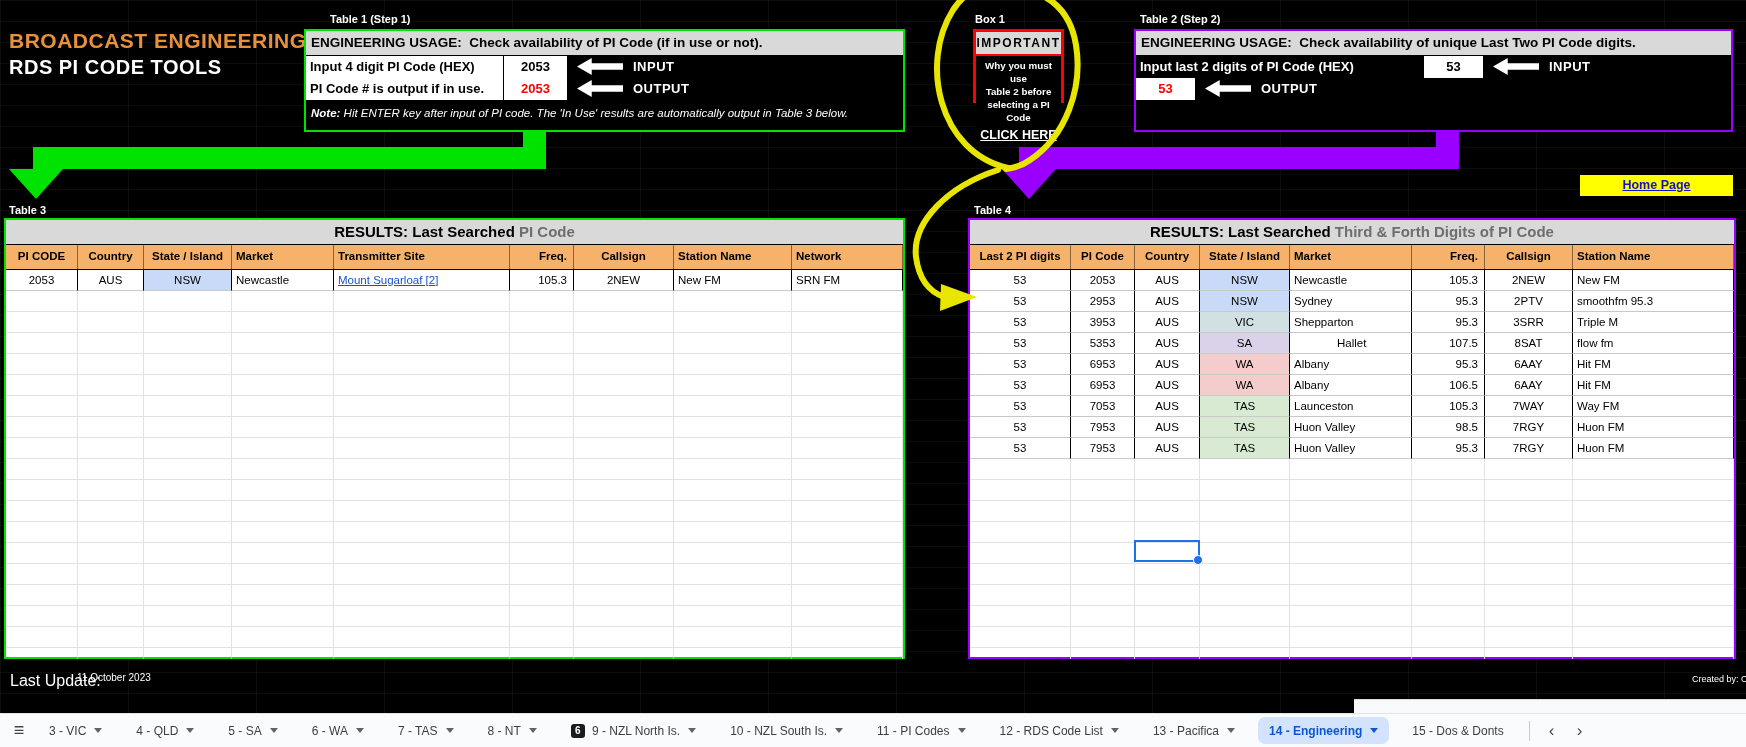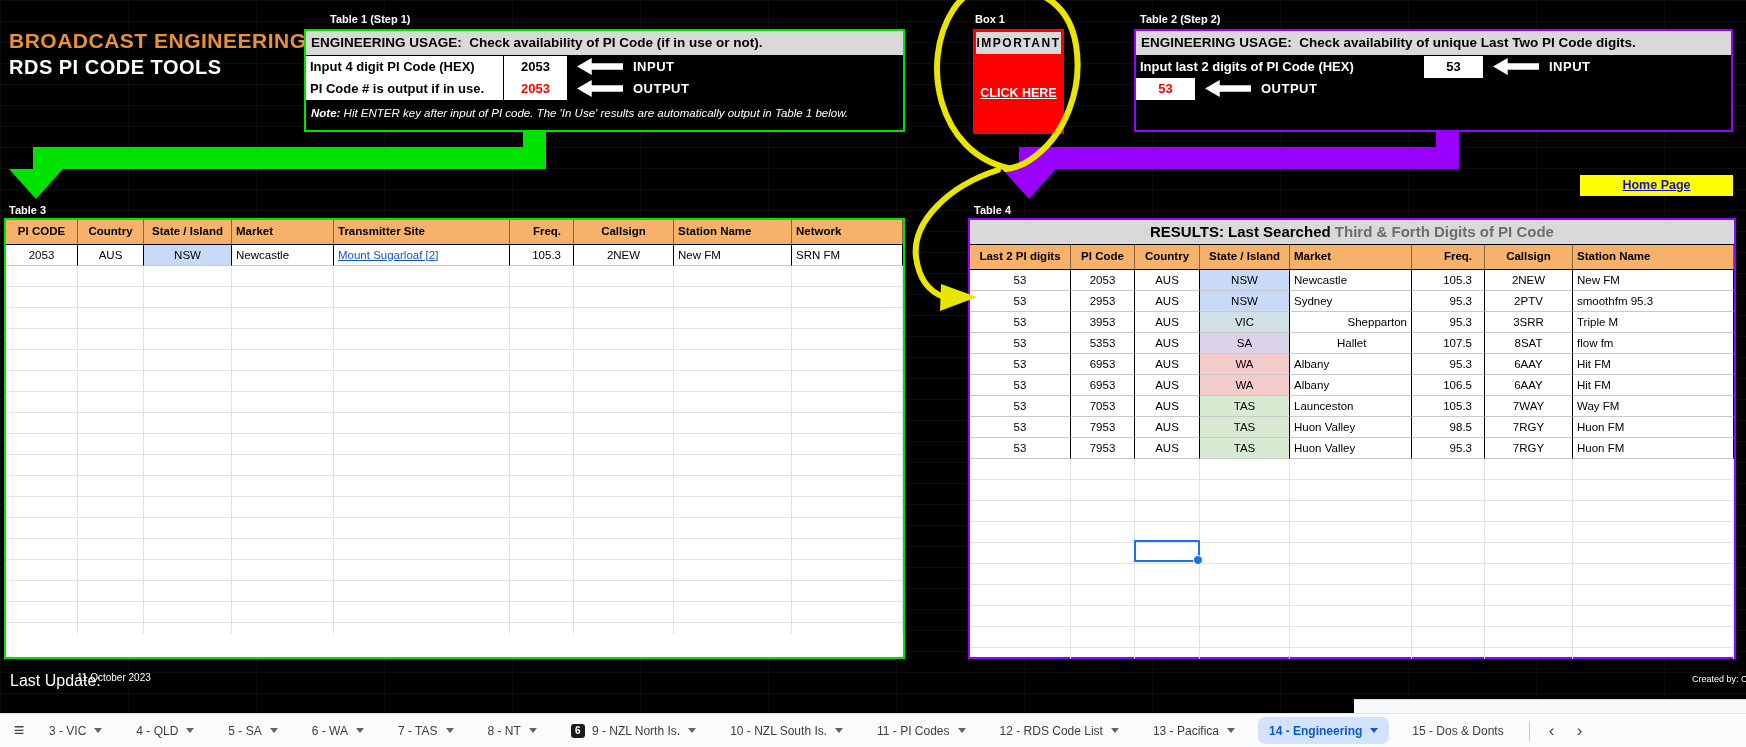--- a/index.html
+++ b/index.html
@@ -37,21 +37,21 @@
   #panel1 .io-value{width:64px;}
   #panel2 .io-value{width:60px;}
   .io-value.red{color:#ff0000;}
   .blk-arrow{width:46px;height:17px;margin:2px 0 0 9px;background:#fff;flex:none;
     clip-path:polygon(0 50%,32% 0,32% 31%,100% 31%,100% 69%,32% 69%,32% 100%);}
   .io-tag{color:#fff;font-weight:bold;font-size:13px;line-height:22px;margin-left:10px;letter-spacing:.5px;}
   .panel-note{padding:6px 6px 0 5px;color:#fff;font-style:italic;font-size:11.5px;line-height:14px;}
   .panel-note .np{font-weight:bold;}
 
   
-  #box1{position:absolute;left:973px;top:29px;width:91px;height:105px;background:var(--red);
+  #box1{position:absolute;left:973px;top:29px;width:91px;height:74px;background:var(--red);
     box-sizing:border-box;padding:3px;display:flex;flex-direction:column;}
   .box1-header{background:#d9d9d9;color:#000;font-weight:bold;font-size:12px;letter-spacing:1.5px;
     height:22px;line-height:22px;text-align:center;}
   .box1-body{background:#000;color:#fff;font-weight:bold;font-size:9.8px;line-height:13px;
     text-align:center;padding:3px 0 4px 0;margin-top:2px;}
   .box1-btn{flex:1;display:flex;align-items:center;justify-content:center;color:#fff;font-weight:bold;
     font-size:12.5px;text-decoration:underline;cursor:pointer;}
 
   
   #homelink{position:absolute;left:1580px;top:175px;width:153px;height:21px;background:var(--yellowhl);
@@ -66,21 +66,21 @@
     line-height:24px;border-bottom:1px solid #000;white-space:pre;}
   .tbl-title .sub{color:#6e6e6e;}
   .tbl-head{display:flex;height:24px;background:#f6b26b;border-bottom:1px solid #000;
     font-weight:bold;font-size:11.5px;}
   .tbl-head .c{border-right:1px solid rgba(0,0,0,.45);line-height:23px;}
   .tbl-body{overflow:hidden;height:389px;}
   .row{display:flex;height:21px;font-size:11.5px;color:#000;}
   .c{box-sizing:border-box;padding:0 4px;line-height:21px;white-space:nowrap;overflow:hidden;flex:none;}
   .row .c{border-right:1px solid #000;border-bottom:1px solid #c9c9c9;}
   .row.empty .c{border-right:1px solid #e2e2e2;border-bottom:1px solid #e2e2e2;}
-  .al{text-align:left}.ac{text-align:center}.ar{text-align:right;padding-right:12px}
+  .al{text-align:left}.ac{text-align:center}.ar{text-align:right;padding-right:6px}
   .c.last{flex:1 1 auto;}
   .sitelink{color:#1155cc;text-decoration:underline;cursor:pointer;}
 
   
   #sel{position:absolute;left:1134px;top:540px;width:66px;height:22px;border:2px solid #1a73e8;box-sizing:border-box;}
   #sel .handle{position:absolute;right:-5px;bottom:-5px;width:8px;height:8px;border-radius:50%;
     background:#1a73e8;border:1px solid #fff;}
 
   
   #overlay{position:absolute;left:0;top:0;pointer-events:none;z-index:30;}
@@ -135,25 +135,30 @@
       <div class="io-value">2053</div>
       <div class="blk-arrow"></div>
       <div class="io-tag">INPUT</div>
     </div>
     <div class="io-row">
       <div class="io-label wcell">PI Code # is output if in use.</div>
       <div class="io-value red">2053</div>
       <div class="blk-arrow"></div>
       <div class="io-tag">OUTPUT</div>
     </div>
-    <div class="panel-note"><span class="np">Note:</span><span> Hit ENTER key after input of PI code. The 'In Use' results are automatically output in Table 1 below.</span></div>
+    <div class="panel-note"><span class="np">Note:</span><span> Hit ENTER key after input of PI code. The 'In Use' results are automatically output in Table 3 below.</span></div>
   </div>
 
   <div id="box1">
     <div class="box1-header">IMPORTANT</div>
+    <div class="box1-body">
+      <div>Why you must use</div>
+      <div>Table 2 before</div>
+      <div>selecting a PI Code</div>
+    </div>
     <div class="box1-btn">CLICK HERE</div>
   </div>
 
   <div class="panel" id="panel2">
     <div class="panel-header">ENGINEERING USAGE:  Check availability of unique Last Two PI Code digits.</div>
     <div class="io-row">
       <div class="io-label bcell">Input last 2 digits of PI Code (HEX)</div>
       <div class="io-value">53</div>
       <div class="blk-arrow"></div>
       <div class="io-tag">INPUT</div>
@@ -161,20 +166,21 @@
     <div class="io-row">
       <div class="io-value red">53</div>
       <div class="blk-arrow"></div>
       <div class="io-tag">OUTPUT</div>
     </div>
   </div>
 
   <div id="homelink">Home Page</div>
 
   <div class="rtable" id="table3">
+    <div class="tbl-title"><span>RESULTS: Last Searched</span><span class="sub"> PI Code</span></div>
     <div class="tbl-head" id="t3head">
         <div class="c ac" style="width: 72px;">PI CODE</div>
         <div class="c ac" style="width: 66px;">Country</div>
         <div class="c ac" style="width: 88px;">State / Island</div>
         <div class="c al" style="width: 102px;">Market</div>
         <div class="c al" style="width: 176px;">Transmitter Site</div>
         <div class="c ar" style="width: 64px;">Freq.</div>
         <div class="c ac" style="width: 100px;">Callsign</div>
         <div class="c al" style="width: 118px;">Station Name</div>
         <div class="c al last" style="width: 113px;">Network</div>
@@ -423,21 +429,21 @@
           <div class="c al" style="width: 122px;">Sydney</div>
           <div class="c ar" style="width: 73px;">95.3</div>
           <div class="c ac" style="width: 88px;">2PTV</div>
           <div class="c al last" style="width: 157px;">smoothfm 95.3</div>
         </div>
         <div class="row">
           <div class="c ac" style="width: 101px;">53</div>
           <div class="c ac" style="width: 64px;">3953</div>
           <div class="c ac" style="width: 65px;">AUS</div>
           <div class="c ac" style="width: 90px; background: rgb(208, 224, 227);">VIC</div>
-          <div class="c al" style="width: 122px; text-align: right;">Shepparton</div>
+          <div class="c al" style="width: 122px;">Shepparton</div>
           <div class="c ar" style="width: 73px;">95.3</div>
           <div class="c ac" style="width: 88px;">3SRR</div>
           <div class="c al last" style="width: 157px;">Triple M</div>
         </div>
         <div class="row">
           <div class="c ac" style="width: 101px;">53</div>
           <div class="c ac" style="width: 64px;">5353</div>
           <div class="c ac" style="width: 65px;">AUS</div>
           <div class="c ac" style="width: 90px; background: rgb(217, 210, 233);">SA</div>
           <div class="c al" style="width: 122px; padding-left: 47px;">Hallet</div>

